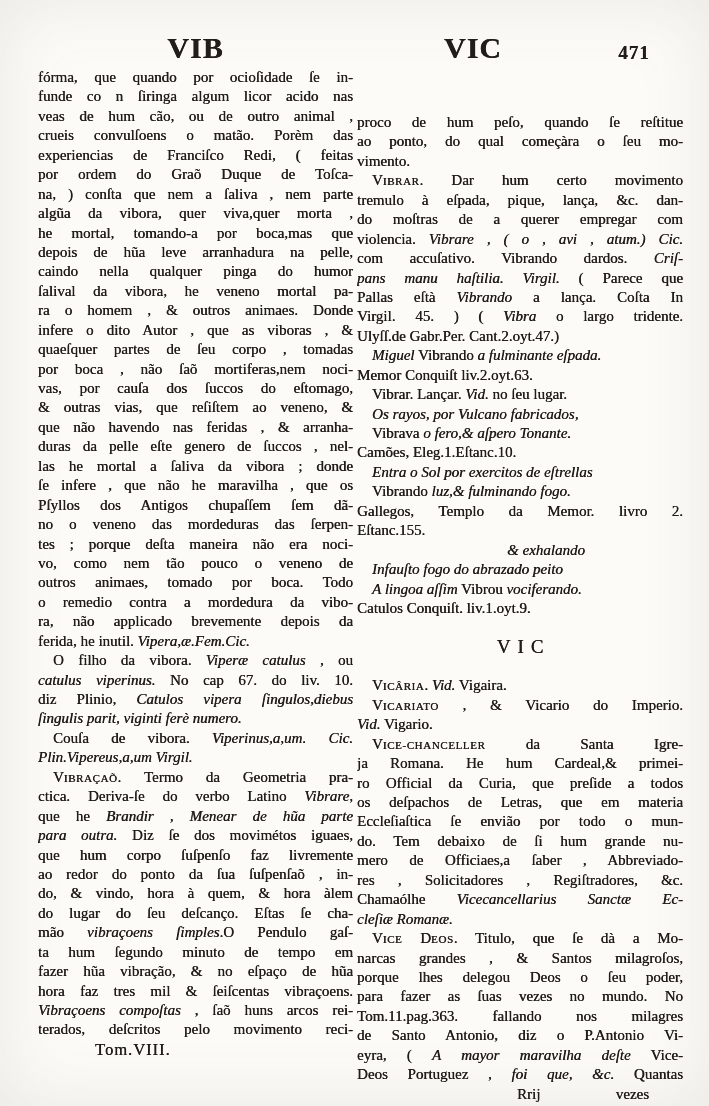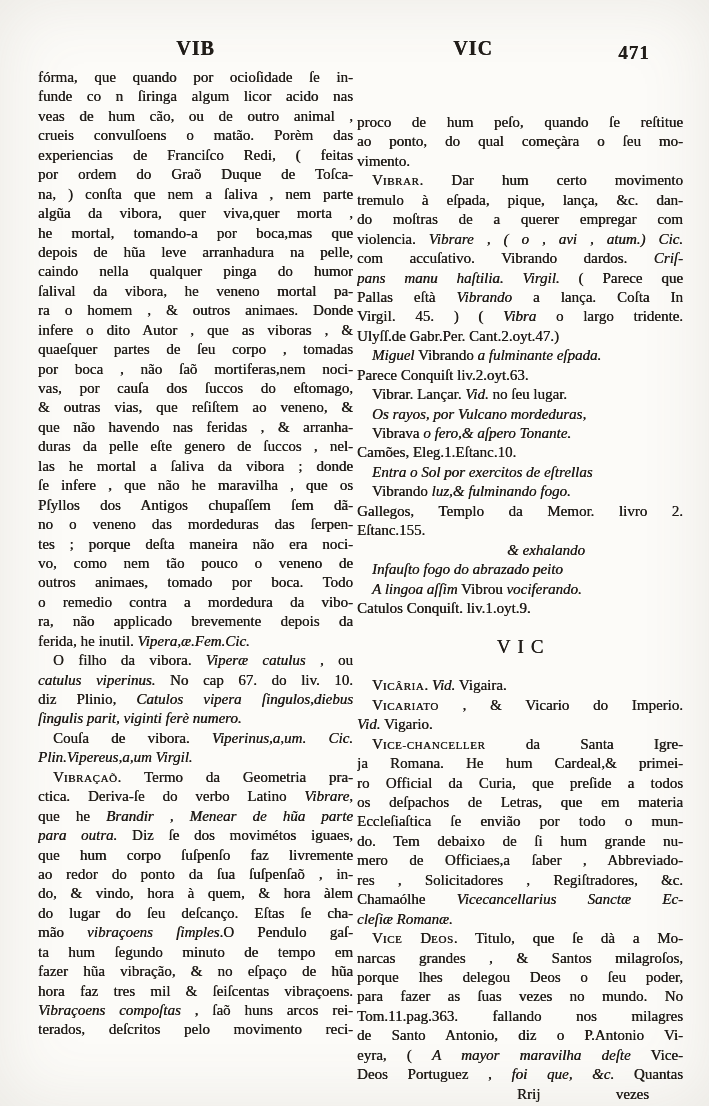--- a/index.html
+++ b/index.html
@@ -8,21 +8,21 @@
     width:709px;height:1106px;
     background:#fcfbf8;
     box-shadow:inset 0 0 70px rgba(110,100,80,0.12);
     font-family:"Liberation Serif","DejaVu Serif",serif;
     color:#211d19;
     text-shadow:0.3px 0 0 currentColor;
     overflow:hidden;
   }
   .runhead{
     position:absolute;top:32px;height:32px;line-height:32px;
-    font-size:20px;font-weight:bold;letter-spacing:1px;text-align:center;
+    font-size:30px;font-weight:bold;letter-spacing:1px;text-align:center;
   }
   #headL{left:38px;width:315px;}
   #headR{left:357px;width:232px;}
   .pagenum{
     position:absolute;top:42px;left:598px;width:72px;
     font-size:19px;font-weight:bold;text-align:center;letter-spacing:1px;font-family:Liberation Serif, serif;
   }
   .col{position:absolute;top:68px;}
   #colL{left:38px;width:315px;}
   #colR{left:357px;width:326px;margin-top:45px;}
@@ -98,38 +98,39 @@
       <div class="ln">que hum corpo ſuſpenſo faz livremente</div>
       <div class="ln">ao redor do ponto da ſua ſuſpenſaõ , in-</div>
       <div class="ln">do, &amp; vindo, hora à quem, &amp; hora àlem</div>
       <div class="ln">do lugar do ſeu deſcanço. Eſtas ſe cha-</div>
       <div class="ln">mão <span class="it">vibraçoens ſimples</span>.O Pendulo gaſ-</div>
       <div class="ln">ta hum ſegundo minuto de tempo em</div>
       <div class="ln">fazer hũa vibração, &amp; no eſpaço de hũa</div>
       <div class="ln">hora faz tres mil &amp; ſeiſcentas vibraçoens.</div>
       <div class="ln"><span class="it">Vibraçoens compoſtas</span> , ſaõ huns arcos rei-</div>
       <div class="ln">terados, deſcritos pelo movimento reci-</div>
+      <div class="ln T">Tom.VIII.</div>
     </div>
   <div class="col" id="colR">
       <div class="ln">proco de hum peſo, quando ſe reſtitue</div>
       <div class="ln">ao ponto, do qual começàra o ſeu mo-</div>
       <div class="ln L">vimento.</div>
       <div class="ln I">V<span class="sc">IBRAR</span>. Dar hum certo movimento</div>
       <div class="ln">tremulo à eſpada, pique, lança, &amp;c. dan-</div>
       <div class="ln">do moſtras de a querer empregar com</div>
       <div class="ln">violencia. <span class="it">Vibrare , ( o , avi , atum.) Cic.</span></div>
       <div class="ln">com accuſativo. Vibrando dardos. <span class="it">Criſ-</span></div>
       <div class="ln"><span class="it">pans manu haſtilia. Virgil.</span> ( Parece que</div>
       <div class="ln">Pallas eſtà <span class="it">Vibrando</span> a lança. Coſta In</div>
       <div class="ln">Virgil. 45. ) ( <span class="it">Vibra</span> o largo tridente.</div>
       <div class="ln L">Ulyſſ.de Gabr.Per. Cant.2.oyt.47.)</div>
       <div class="ln L I"><span class="it">Miguel</span> Vibrando <span class="it">a fulminante eſpada.</span></div>
-      <div class="ln L">Parece Conquiſt liv.2.oyt.63.</div>
+      <div class="ln L">Memor Conquiſt liv.2.oyt.63.</div>
       <div class="ln L I">Vibrar. Lançar. <span class="it">Vid.</span> no ſeu lugar.</div>
-      <div class="ln L I"><span class="it">Os rayos, por Vulcano mordeduras,</span></div>
+      <div class="ln L I"><span class="it">Os rayos, por Vulcano fabricados,</span></div>
       <div class="ln L I">Vibrava <span class="it">o fero,&amp; aſpero Tonante.</span></div>
       <div class="ln L">Camões, Eleg.1.Eſtanc.10.</div>
       <div class="ln L I"><span class="it">Entra o Sol por exercitos de eſtrellas</span></div>
       <div class="ln L I">Vibrando <span class="it">luz,&amp; fulminando fogo.</span></div>
       <div class="ln">Gallegos, Templo da Memor. livro 2.</div>
       <div class="ln L">Eſtanc.155.</div>
       <div class="ln X"><span class="it">&amp; exhalando</span></div>
       <div class="ln L I"><span class="it">Infauſto fogo do abrazado peito</span></div>
       <div class="ln L I"><span class="it">A lingoa aſſim</span> Vibrou <span class="it">vociferando.</span></div>
       <div class="ln L">Catulos Conquiſt. liv.1.oyt.9.</div>

